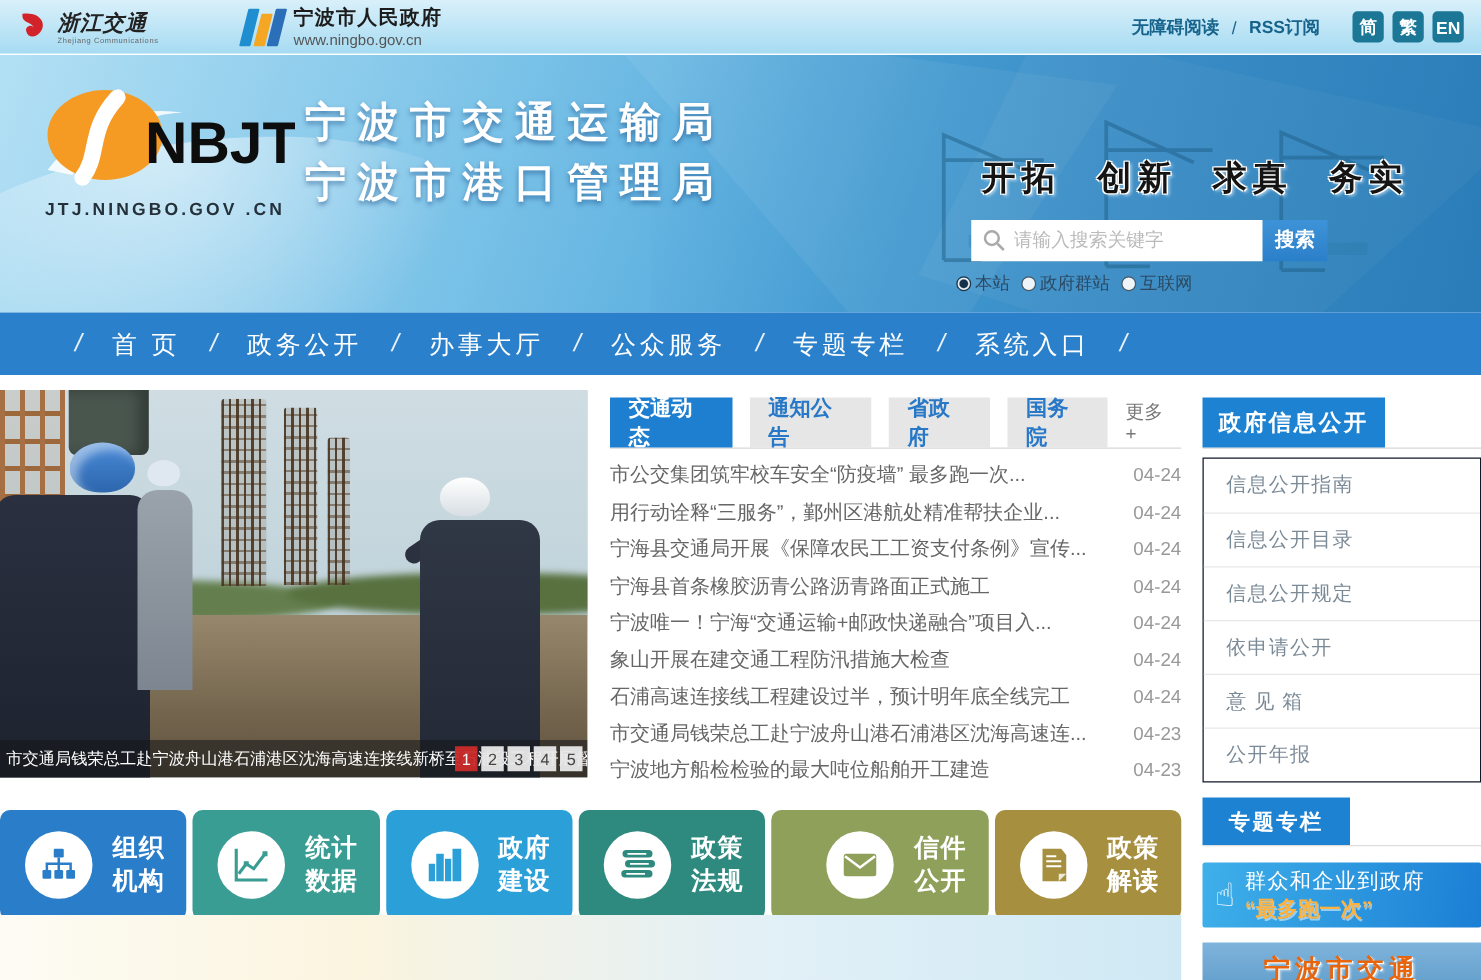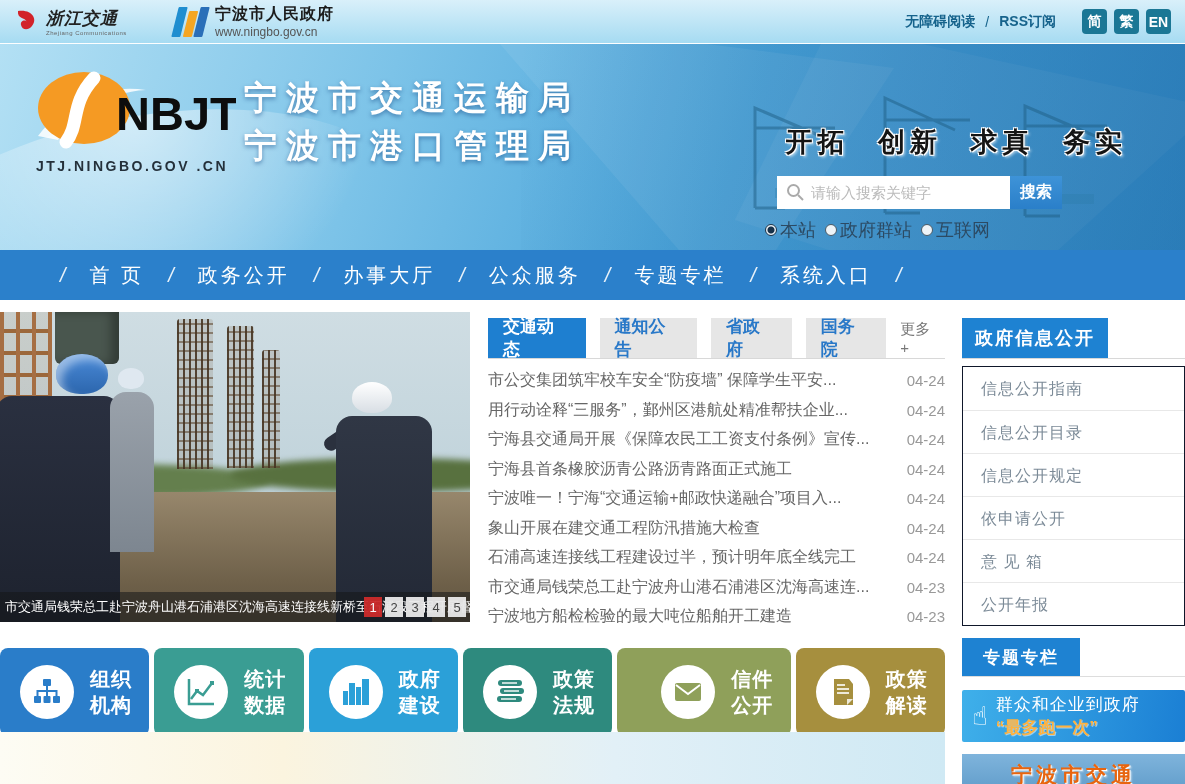--- a/index.html
+++ b/index.html
@@ -3,21 +3,21 @@
 <meta charset="utf-8">
 <style>
   * { margin:0; padding:0; box-sizing:border-box; }
   html,body { width:1185px; height:784px; overflow:hidden; background:#fff;
     font-family:"Liberation Sans","DejaVu Sans",sans-serif; }
   .page { position:relative; width:1185px; height:784px; overflow:hidden; background:#fff; }
 
   
   .topbar { position:absolute; top:0; left:0; width:1185px; height:44px;
     background:linear-gradient(#d9f0fa,#a6dbf2); border-bottom:1px solid #fdfeff;
-    display:flex; align-items:center; }
+    display:flex; align-items:center;gap:20px; }
   .logo1 { display:flex; align-items:center; margin-left:12px; cursor:pointer; }
   .logo1 .swirl { width:30px; height:30px; }
   .logo1 .cal { margin-left:4px; }
   .logo1 .cal .t { font-family:"Liberation Serif","DejaVu Serif",serif; font-style:italic;
     font-weight:bold; font-size:17px; color:#222; letter-spacing:1px; }
   .logo1 .cal .s { font-size:6px; color:#666; letter-spacing:.5px; }
   .logo2 { display:flex; align-items:center; margin-left:48px; cursor:pointer; }
   .chevrons { display:flex; margin-right:7px; }
   .chev { width:9px; height:30px; transform:skewX(-14deg); margin-right:2px; border-radius:1px; }
   .chev.c1 { background:#1f8ed0; } .chev.c2 { background:#f5a623; height:26px; margin-top:4px; }
@@ -58,21 +58,21 @@
   .search-box input { width:100%; height:100%; border:none; outline:none; padding-left:34px;
     font-size:15px; color:#333; background:transparent; }
   .search-box input::placeholder { color:#bbb; }
   .mag { position:absolute; left:9px; top:7px; }
   .search-btn { width:52px; height:33px; background:linear-gradient(#3e93d8,#2a7fc9); color:#fff;
     font-size:16px; font-weight:bold; border:none; cursor:pointer; }
   .scopes { position:absolute; left:765px; top:174px; display:flex; align-items:center; gap:9px; }
   .scope { display:flex; align-items:center; gap:3px; cursor:pointer; }
   .radio { width:12px; height:12px; border-radius:50%; border:1px solid #4a5a66; background:#eef4f8; }
   .radio.checked { background:radial-gradient(circle at 50% 50%,#15314a 0 3px,#e8f0f6 4px); border-color:#20364a; }
-  .scope span.lbl { font-size:18px; color:#2c4a63; }
+  .scope span.lbl { font-size:14px; color:#2c4a63; }
 
   
   .nav { position:absolute; top:250px; left:0; width:1185px; height:50px; background:#2b80cb;
     display:flex; align-items:center; padding-left:36px; }
   .nav .slash { color:rgba(255,255,255,.9); font-size:20px; margin:0 24px; font-style:italic; }
   .nav a { color:#fff; font-size:20px; letter-spacing:3px; text-decoration:none; cursor:pointer; }
 
   
   .carousel { position:absolute; top:312px; left:0; width:470px; height:310px; overflow:hidden;
     cursor:pointer; background:#b9c9d2; }
@@ -313,21 +313,21 @@
   <div class="news">
     <div class="tabs">
       <div class="tab active">交通动态</div>
       <div class="tab">通知公告</div>
       <div class="tab">省政府</div>
       <div class="tab">国务院</div>
       <div class="more">更多 +</div>
     </div>
     <ul>
       <li>
-        <span class="tt">市公交集团筑牢校车安全“防疫墙” 保障学生平安...</span>
+        <span class="tt">市公交集团筑牢校车安全“防疫墙” 最多跑一次...</span>
         <span class="dt">04-24</span>
         </li>
       <li>
         <span class="tt">用行动诠释“三服务”，鄞州区港航处精准帮扶企业...</span>
         <span class="dt">04-24</span>
         </li>
       <li>
         <span class="tt">宁海县交通局开展《保障农民工工资支付条例》宣传...</span>
         <span class="dt">04-24</span>
         </li>

